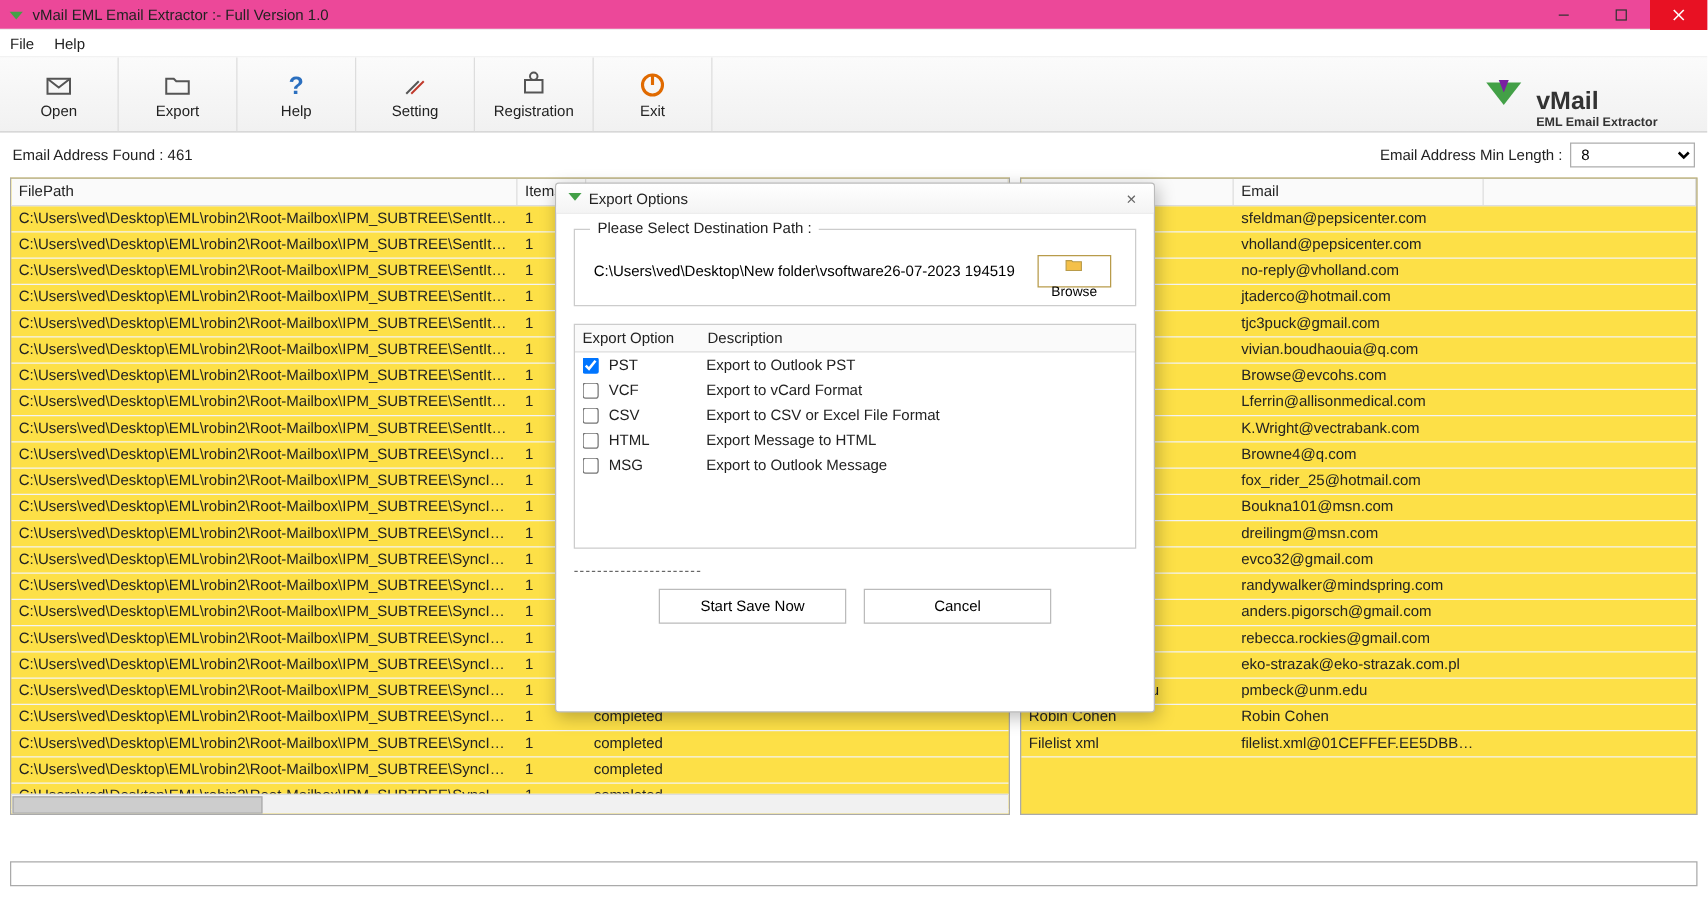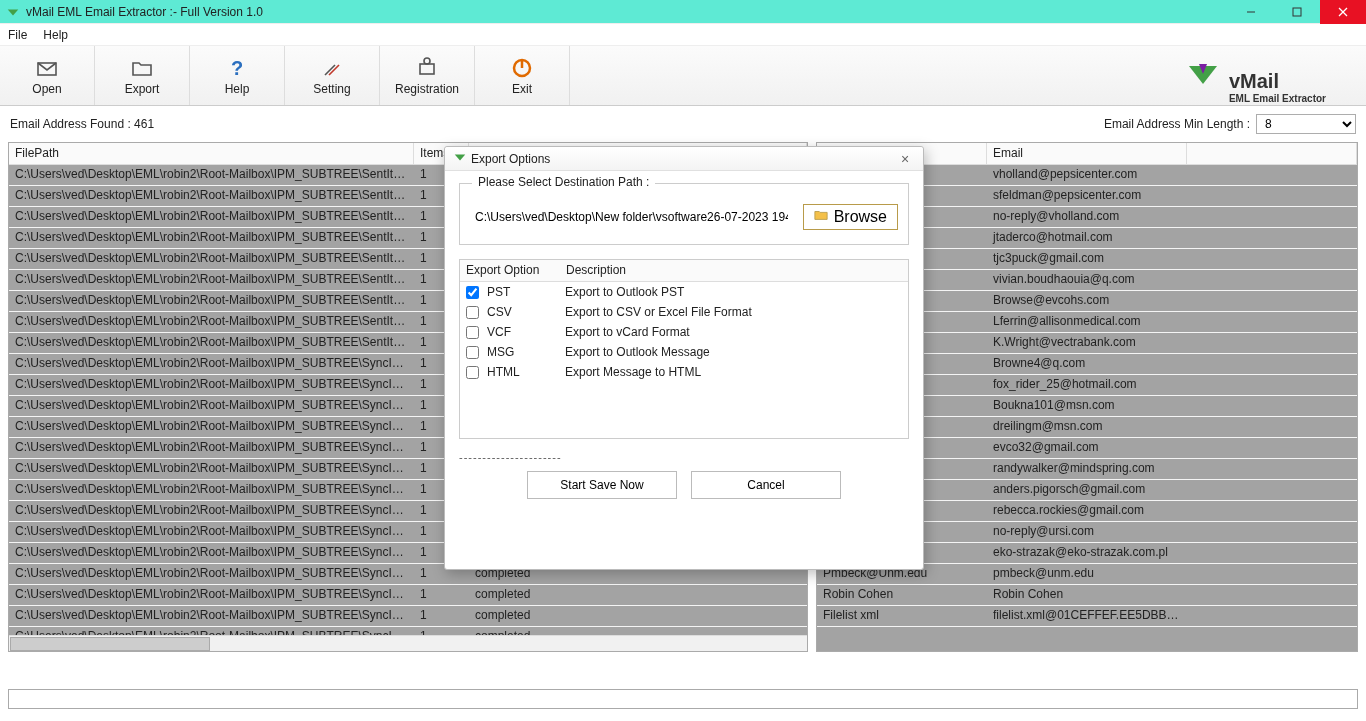--- a/index.html
+++ b/index.html
@@ -1,19 +1,19 @@
 <!DOCTYPE html>
 <html><head>
 <meta charset="utf-8">
 <style>
   * { box-sizing: border-box; margin: 0; padding: 0; font-family: "Segoe UI", Tahoma, sans-serif; }
   body { background: #fff; width: 1366px; height: 721px; overflow: hidden; font-size: 12px; color: #222; position: relative; }
 
   
-  .titlebar { height: 24px; background: #5eead4; display: flex; align-items: center; padding: 0 0 0 6px; border-bottom: 1px solid #eee; text-align: right; }
+  .titlebar { height: 24px; background: #ec4899; display: flex; align-items: center; padding: 0 0 0 6px; border-bottom: 1px solid #eee; text-align: right; }
   .titlebar .appicon { width: 14px; height: 14px; margin-right: 6px; }
   .titlebar .title { flex: 0 0 auto; font-size: 12px; }
   .titlebar .spacer { flex: 1; }
   .titlebar .winbtn { width: 46px; height: 24px; display: flex; align-items: center; justify-content: center; color: #333; }
   .titlebar .winbtn.close { background: #e81123; color: #fff; }
 
   
   .menubar { height: 22px; display: flex; align-items: center; padding: 0 8px; gap: 16px; border-bottom: 1px solid #eee; }
   .menubar .menuitem { font-size: 12px; }
 
@@ -27,21 +27,21 @@
   .brand-text .l2 { font-size: 10px; color: #333; font-weight: 600; }
 
   
   .inforow { height: 36px; display:flex; align-items:center; padding: 0 10px; }
   .inforow .found { font-size: 12px; }
   .inforow .minlen { margin-left:auto; display:flex; align-items:center; gap: 6px; }
   .inforow select { width: 100px; height: 20px; border:1px solid #adadad; font-size:12px; padding: 0 4px; background:#fff; }
 
   
   .mainrow { display:flex; padding: 0 8px; gap: 0; }
-  .tablebox { border:1px solid #aaa; height: 510px; overflow: hidden; position: relative; background:#a3a3a3; }
+  .tablebox { border:1px solid #aaa; height: 510px; overflow: hidden; position: relative; background:#fde047; }
   .tablebox.left { width: 800px; }
   .tablebox.right { width: 542px; margin-left: 8px; }
 
   .thead { height: 22px; display:flex; border-bottom:1px solid #ddd; background:#fafafa; }
   .thead .th { border-right:1px solid #ddd; padding: 3px 6px; font-size:12px; white-space:nowrap; overflow:hidden; }
   .tbody { overflow-y: auto; height: calc(100% - 22px); }
   .tr { height: 21px; display:flex; border-bottom:1px solid #f4f4f4; white-space:nowrap; }
   .tr .td { padding: 2px 6px; font-size:12px; overflow:hidden; text-overflow: ellipsis; white-space:nowrap; }
 
   
@@ -55,21 +55,21 @@
 
   
   .dialog { position:absolute; left:444px; top:146px; width:480px; height:424px; background:#fff; border:1px solid #bbb; border-radius:3px; box-shadow: 2px 4px 14px rgba(0,0,0,.25); display:flex; flex-direction:column; }
   .dlg-titlebar { height:24px; background:linear-gradient(#fff,#f4f4f4); border-bottom:1px solid #e0e0e0; display:flex; align-items:center; padding:0 8px; border-radius:3px 3px 0 0;}
   .dlg-titlebar .dtitle { font-size:12px; }
   .dlg-titlebar .dclose { margin-left:auto; width:20px; text-align:center; color:#666; font-size:14px; }
   .dlg-body { flex:1; padding: 12px 14px 8px; position:relative; }
   .groupbox { border:1px solid #ccc; padding: 20px 10px 14px; position:relative; }
   .groupbox .legend { position:absolute; top:-9px; left:12px; background:#fff; padding:0 6px; font-size:12px; }
   .pathinput { width:350px; height:22px; border:none; border:1px solid transparent; font-size:12px; padding:2px 4px; }
-  .browse { height:26px; padding:0 10px; border:1px solid #b89b4a; background:#fff; display:inline-flex; align-items:center; gap:6px; font-size:16px; }
+  .browse { height:26px; padding:0 10px; border:1px solid #b89b4a; background:#fff; display:inline-flex; align-items:center; gap:6px; font-size:11px;flex-direction:column; }
   .optgrid { border:1px solid #ccc; margin-top:14px; height:180px; }
   .optgrid .ohead { display:flex; height:22px; border-bottom:1px solid #ddd; background:#fafafa; }
   .optgrid .oth { padding:3px 6px; font-size:12px; }
   .optgrid .orow { display:flex; align-items:center; height:20px; padding:0 6px; gap:8px; }
   .optgrid .orow input[type=checkbox]{ width:13px; height:13px; }
   .dashline { margin-top:12px; font-size:11px; color:#555; letter-spacing:1px; }
   .dlg-actions { display:flex; gap:14px; justify-content:center; margin-top:8px; }
   .dlg-actions button { width:150px; height:28px; border:1px solid #bbb; background:#fff; font-size:12px; }
   .gray { stroke:#555; fill:none; stroke-width:1.6; }
   .green { fill:#43a047; }
@@ -312,30 +312,30 @@
 
   <div class="tablebox right">
     <div class="thead">
       <div class="th" style="width:170px"></div>
       <div class="th" style="width:200px">Email</div>
       <div class="th" style="flex:1"></div>
     </div>
     <div class="tbody" id="right-body">
         <div class="tr">
           <div class="td" style="width:170px"></div>
+          <div class="td" style="width:200px">sfeldman@pepsicenter.com</div>
+          <div class="td" style="flex:1"></div>
+        </div>
+        <div class="tr">
+          <div class="td" style="width:170px"></div>
           <div class="td" style="width:200px">vholland@pepsicenter.com</div>
           <div class="td" style="flex:1"></div>
         </div>
         <div class="tr">
           <div class="td" style="width:170px"></div>
-          <div class="td" style="width:200px">sfeldman@pepsicenter.com</div>
-          <div class="td" style="flex:1"></div>
-        </div>
-        <div class="tr">
-          <div class="td" style="width:170px"></div>
           <div class="td" style="width:200px">no-reply@vholland.com</div>
           <div class="td" style="flex:1"></div>
         </div>
         <div class="tr">
           <div class="td" style="width:170px"></div>
           <div class="td" style="width:200px">jtaderco@hotmail.com</div>
           <div class="td" style="flex:1"></div>
         </div>
         <div class="tr">
           <div class="td" style="width:170px"></div>
@@ -393,25 +393,20 @@
           <div class="td" style="flex:1"></div>
         </div>
         <div class="tr">
           <div class="td" style="width:170px"></div>
           <div class="td" style="width:200px">anders.pigorsch@gmail.com</div>
           <div class="td" style="flex:1"></div>
         </div>
         <div class="tr">
           <div class="td" style="width:170px"></div>
           <div class="td" style="width:200px">rebecca.rockies@gmail.com</div>
-          <div class="td" style="flex:1"></div>
-        </div>
-        <div class="tr">
-          <div class="td" style="width:170px">No-Reply</div>
-          <div class="td" style="width:200px">no-reply@ursi.com</div>
           <div class="td" style="flex:1"></div>
         </div>
         <div class="tr">
           <div class="td" style="width:170px">Eko-Strazak</div>
           <div class="td" style="width:200px">eko-strazak@eko-strazak.com.pl</div>
           <div class="td" style="flex:1"></div>
         </div>
         <div class="tr">
           <div class="td" style="width:170px">Pmbeck@Unm.edu</div>
           <div class="td" style="width:200px">pmbeck@unm.edu</div>
@@ -461,38 +456,38 @@
         <div class="oth" style="flex:1">Description</div>
       </div>
       <div id="opts-body">
           <div class="orow">
             <input type="checkbox" checked="" style="">
             <span style="width:70px">PST</span>
             <span>Export to Outlook PST</span>
           </div>
           <div class="orow">
             <input type="checkbox" style="">
+            <span style="width:70px">VCF</span>
+            <span>Export to vCard Format</span>
+          </div>
+          <div class="orow">
+            <input type="checkbox" style="">
             <span style="width:70px">CSV</span>
             <span>Export to CSV or Excel File Format</span>
           </div>
           <div class="orow">
             <input type="checkbox" style="">
-            <span style="width:70px">VCF</span>
-            <span>Export to vCard Format</span>
+            <span style="width:70px">HTML</span>
+            <span>Export Message to HTML</span>
           </div>
           <div class="orow">
             <input type="checkbox" style="">
             <span style="width:70px">MSG</span>
             <span>Export to Outlook Message</span>
           </div>
-          <div class="orow">
-            <input type="checkbox" style="">
-            <span style="width:70px">HTML</span>
-            <span>Export Message to HTML</span>
-          </div>
         </div>
     </div>
 
     <div class="dashline">----------------------</div>
 
     <div class="dlg-actions">
       <button>Start Save Now</button>
       <button>Cancel</button>
     </div>
   </div>

